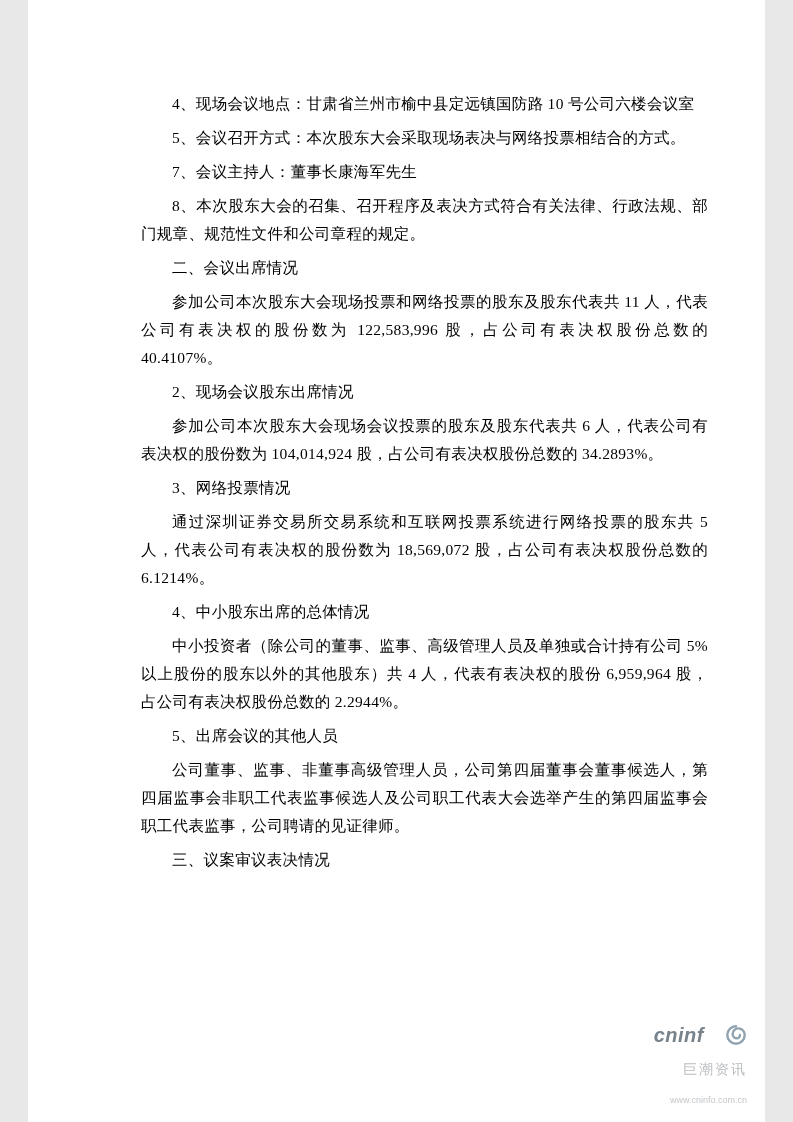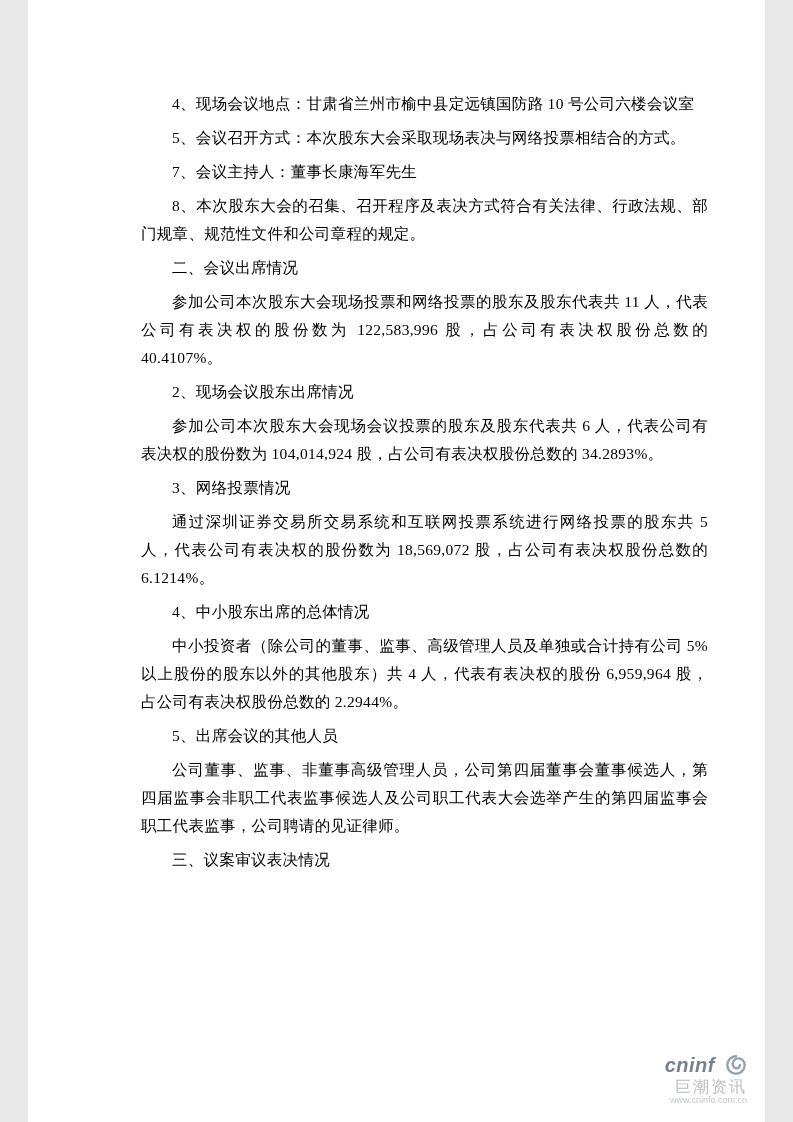--- a/index.html
+++ b/index.html
@@ -37,40 +37,40 @@
     bottom: 16px;
     width: 120px;
     text-align: right;
     font-family: "Liberation Sans", sans-serif;
     line-height: 1.1;
   }
   .logo-row {
     display: flex;
     align-items: center;
     justify-content: flex-end;
-    gap: 10px;
+    gap: 21px;
   }
   .logo-brand {
     font-size: 20px;
     font-weight: bold;
     font-style: italic;
     color: #77828b;
     letter-spacing: 0.5px;
   }
   .logo-swirl { width: 22px; height: 22px; display: inline-block; }
   .logo-caption-cn {
-    font-size: 16px;
+    font-size: 14px;
     color: #b9bcbe;
-    margin-top: 2px;
+    margin-top: 16px;
     letter-spacing: 2px;
   }
   .logo-caption-url {
     font-size: 9px;
     color: #c3c6c8;
-    margin-top: 1px;
+    margin-top: 19px;
   }
 </style>
 </head>
 <body>
 
 <div class="page">
   <div class="content">
     <p class="doc">4、现场会议地点：甘肃省兰州市榆中县定远镇国防路 10 号公司六楼会议室</p>
     <p class="doc">5、会议召开方式：本次股东大会采取现场表决与网络投票相结合的方式。</p>
     <p class="doc">7、会议主持人：董事长康海军先生</p>

